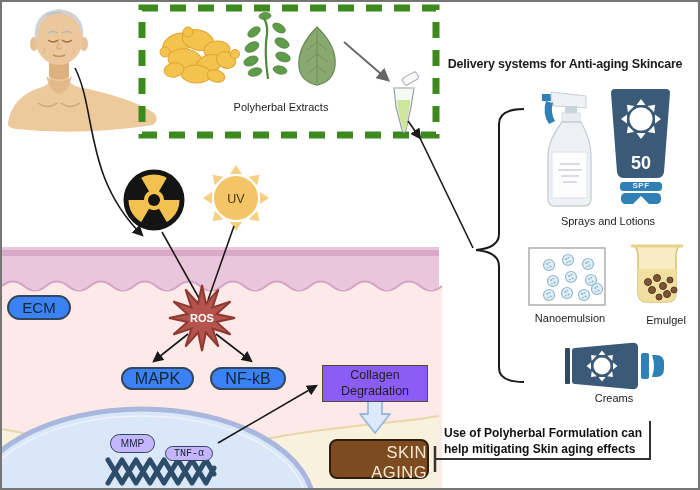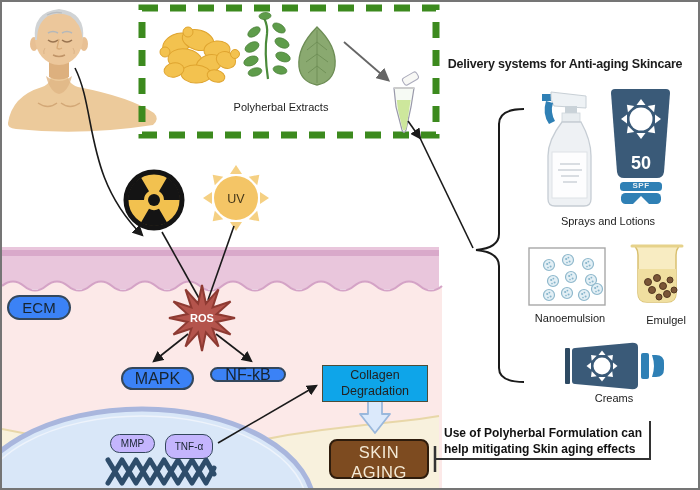--- a/index.html
+++ b/index.html
@@ -246,28 +246,28 @@
 
 <div class="lbl ctr" style="left:279px;top:99px;">Polyherbal Extracts</div>
 
 <div class="lbl ctr" style="left:234px;top:190px;font-size:12.5px;color:#443618;">UV</div>
 
 <div class="pill" style="left:5px;top:293px;width:64px;height:25px;font-size:15px;">ECM</div>
 
 <div class="lbl ctr" style="left:200px;top:310px;font-size:11px;font-weight:bold;color:#fff;">ROS</div>
 
 <div class="pill" style="left:119px;top:365px;width:73px;height:23px;border-radius:12px;">MAPK</div>
-<div class="pill" style="left:208px;top:365px;width:76px;height:15px;border-radius:12px;">NF-kB</div>
+<div class="pill" style="left:208px;top:365px;width:76px;height:23px;border-radius:12px;">NF-kB</div>
 
 <div class="pill pill-sm" style="left:108px;top:432px;width:45px;height:19px;">MMP</div>
-<div class="pill pill-sm" style="left:163px;top:432px;width:48px;height:25px;">TNF-α</div>
-
-<div class="box" style="left:320px;top:363px;width:106px;padding:2px 4px;background:#0ea5e9;border:1.8px solid #4c4c38;font-size:12.5px;line-height:15.5px;color:#222;">Collagen Degradation</div>
-
-<div class="box" style="left:327px;top:437px;width:100px;height:40px;padding-top:2px;background:#7d4b20;border:2.2px solid #2e1c0c;border-radius:8px;color:#f4ead6;font-size:16.5px;line-height:19.5px;letter-spacing:0.5px;">SKIN AGING</div>
+<div class="pill pill-sm" style="left:163px;top:444px;width:48px;height:15px;font-family:Liberation Mono, monospace;">TNF-α</div>
+
+<div class="box" style="left:320px;top:363px;width:106px;padding:2px 4px;background:#8b5cf6;border:1.8px solid #4c4c38;font-size:12.5px;line-height:15.5px;color:#222;">Collagen Degradation</div>
+
+<div class="box" style="left:327px;top:437px;width:100px;height:40px;padding-top:2px;background:#7d4b20;border:2.2px solid #2e1c0c;border-radius:8px;color:#f4ead6;font-size:16.5px;line-height:19.5px;letter-spacing:0.5px;text-align:right;">SKIN AGING</div>
 
 <div class="lbl ctr" style="left:606px;top:213px;">Sprays and Lotions</div>
 
 <div class="lbl ctr" style="left:563px;top:55px;font-weight:bold;font-size:12.5px;letter-spacing:-0.2px;">Delivery systems for Anti-aging Skincare</div>
 <div class="lbl ctr" style="left:568px;top:310px;">Nanoemulsion</div>
 <div class="lbl ctr" style="left:664px;top:312px;">Emulgel</div>
 <div class="lbl ctr" style="left:612px;top:390px;">Creams</div>
 
 <div class="lbl ctr" style="left:639px;top:143px;font-size:8px;font-weight:bold;color:#e8edf2;letter-spacing:0.5px;margin-top:36px;">SPF</div>
 <div class="lbl ctr" style="left:639px;top:151px;font-size:18px;font-weight:bold;color:#ffffff;">50</div>

